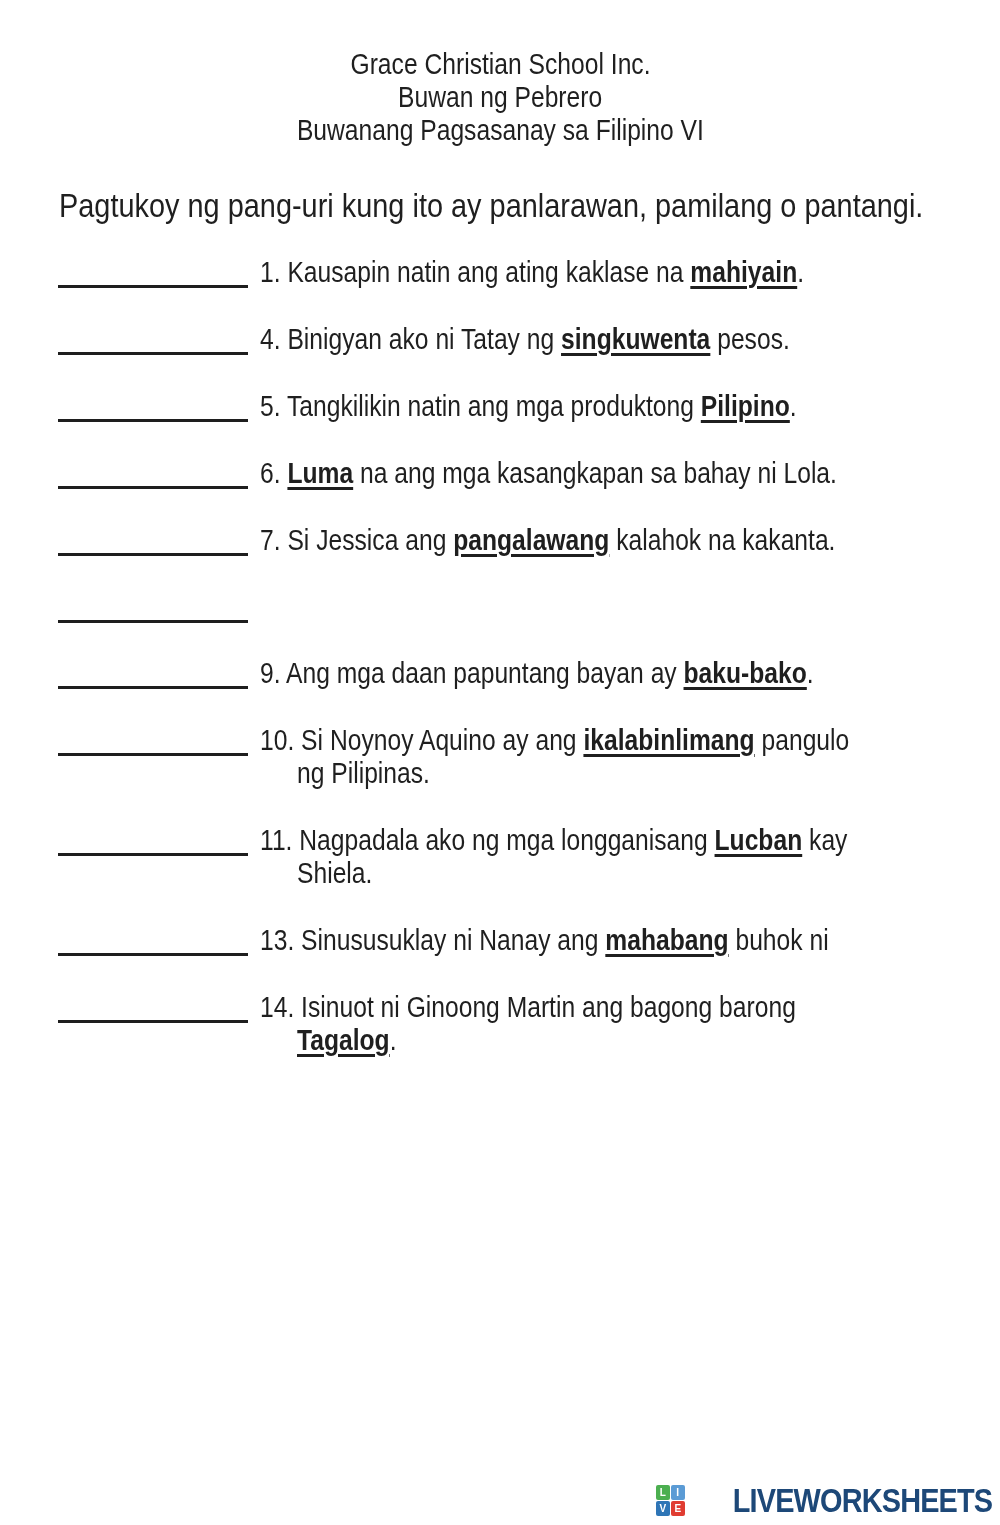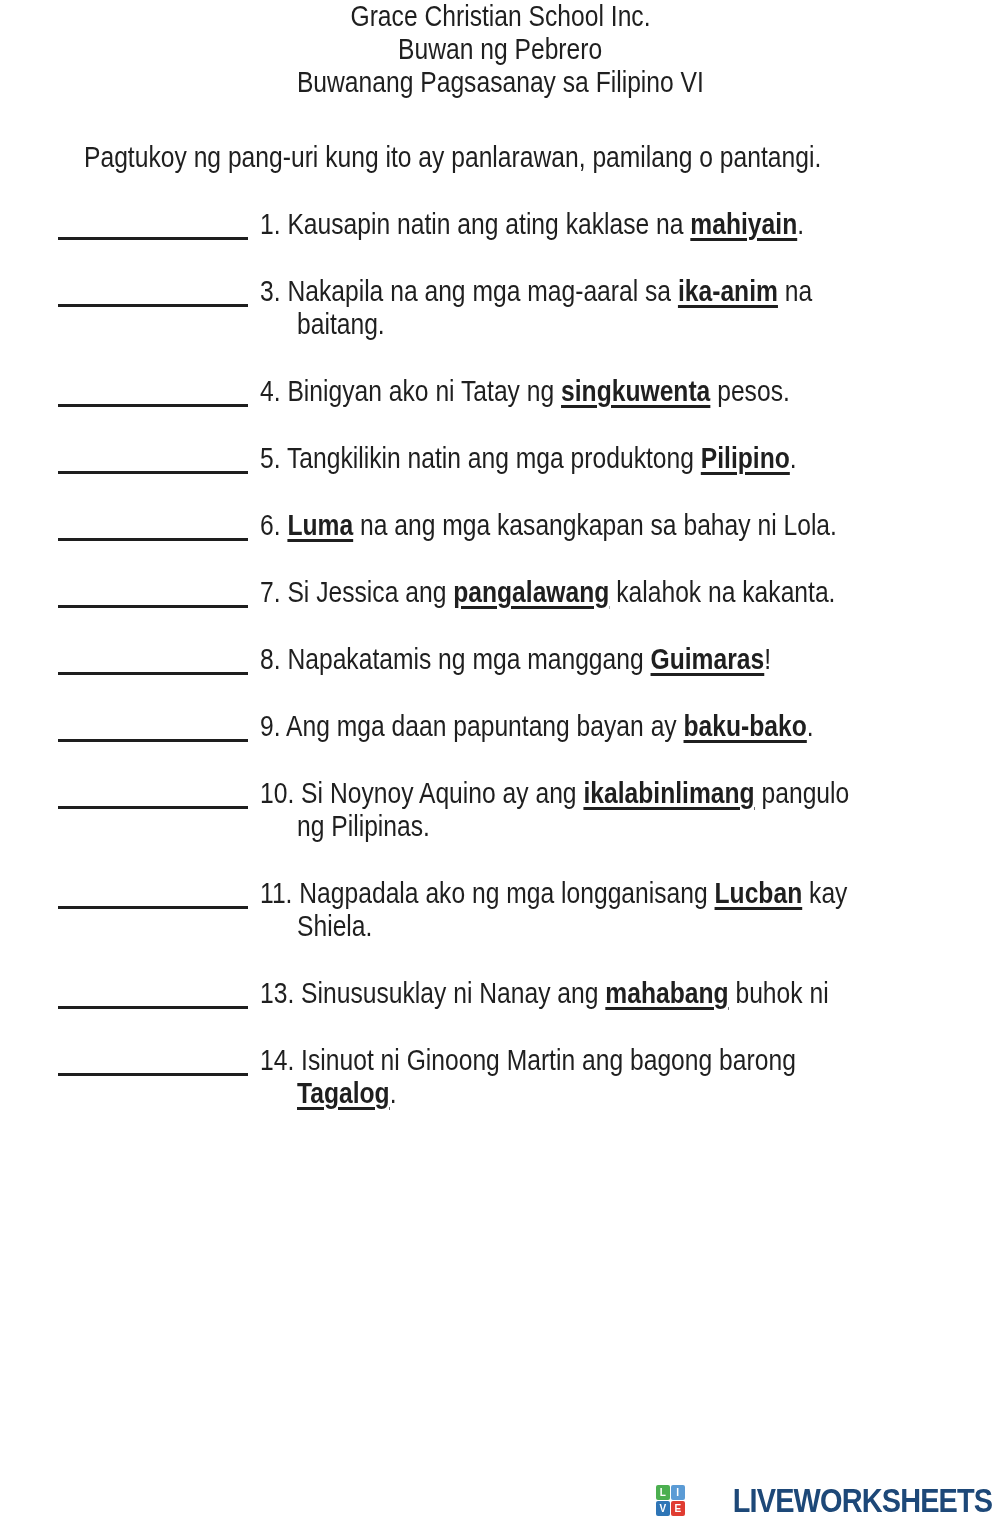--- a/index.html
+++ b/index.html
@@ -8,23 +8,23 @@
     width:1000px; height:1525px;
     background:#ffffff;
     font-family:"Liberation Sans","DejaVu Sans",sans-serif;
     color:#1f1f1f;
     overflow:hidden;
   }
   
   .sqC { display:inline-block; transform:scaleX(0.85); transform-origin:50% 50%; white-space:nowrap; }
   .sqL { display:inline-block; transform:scaleX(0.85); transform-origin:0 50%; white-space:nowrap; }
 
-  .header { text-align:center; font-size:29px; line-height:33px; }
+  .header { padding-top:48px; text-align:center; font-size:29px; line-height:33px; }
 
-  .instruction { margin:42px 0 0 84px; font-size:29px; line-height:33px; }
+  .instruction { margin:42px 0 0 59px; font-size:34px; line-height:33px; }
 
   .items { margin:34px 0 0 58px; }
   .item { display:flex; align-items:flex-start; margin-bottom:34px; }
   .blank {
     flex:0 0 190px; width:190px; height:29px;
     border-bottom:3px solid #1e1e1e;
   }
   .sentence { margin-left:12px; font-size:29px; line-height:33px; }
   .line { white-space:nowrap; }
   .line.cont { padding-left:37px; }
@@ -63,27 +63,20 @@
   <main class="items" id="items">
       <div class="item">
         <span class="blank"></span>
         <div class="sentence">
           <div class="line"><span class="sqL"><span>1. </span><span>Kausapin natin ang ating kaklase na </span><span class="emph">mahiyain</span><span>.</span></span></div>
         </div>
       </div>
       <div class="item">
         <span class="blank"></span>
         <div class="sentence">
-          <div class="line"><span class="sqL"><span>3. </span><span>Nakapila na ang mga mag-aaral sa </span><span class="emph">ika-anim</span><span> na</span></span></div>
-          <div class="line cont"><span class="sqL"><span>baitang.</span></span></div>
-        </div>
-      </div>
-      <div class="item">
-        <span class="blank"></span>
-        <div class="sentence">
           <div class="line"><span class="sqL"><span>4. </span><span>Binigyan ako ni Tatay ng </span><span class="emph">singkuwenta</span><span> pesos.</span></span></div>
         </div>
       </div>
       <div class="item">
         <span class="blank"></span>
         <div class="sentence">
           <div class="line"><span class="sqL"><span>5. </span><span>Tangkilikin natin ang mga produktong </span><span class="emph">Pilipino</span><span>.</span></span></div>
         </div>
       </div>
       <div class="item">
@@ -93,23 +86,20 @@
         </div>
       </div>
       <div class="item">
         <span class="blank"></span>
         <div class="sentence">
           <div class="line"><span class="sqL"><span>7. </span><span>Si Jessica ang </span><span class="emph">pangalawang</span><span> kalahok na kakanta.</span></span></div>
         </div>
       </div>
       <div class="item">
         <span class="blank"></span>
-        <div class="sentence">
-          <div class="line"><span class="sqL"><span>8. </span><span>Napakatamis ng mga manggang </span><span class="emph">Guimaras</span><span>!</span></span></div>
-        </div>
       </div>
       <div class="item">
         <span class="blank"></span>
         <div class="sentence">
           <div class="line"><span class="sqL"><span>9. </span><span>Ang mga daan papuntang bayan ay </span><span class="emph">baku-bako</span><span>.</span></span></div>
         </div>
       </div>
       <div class="item">
         <span class="blank"></span>
         <div class="sentence">

